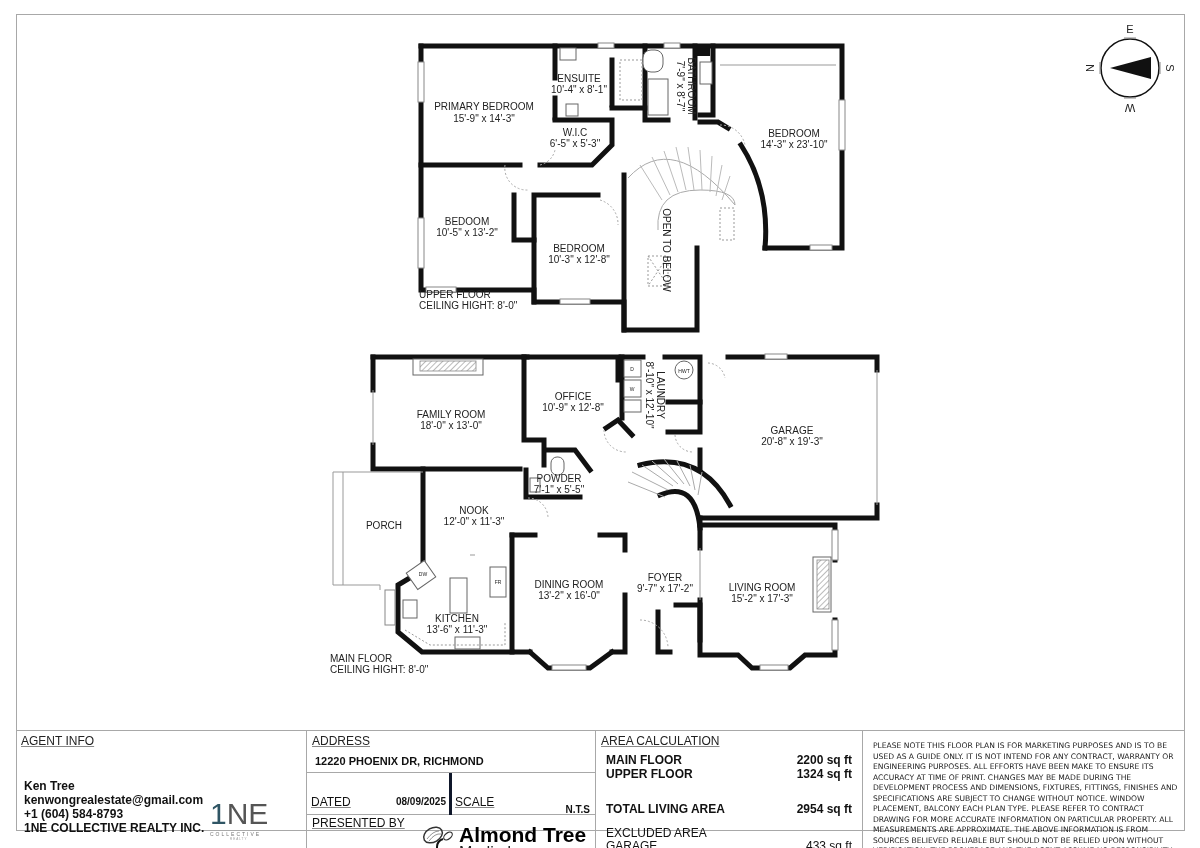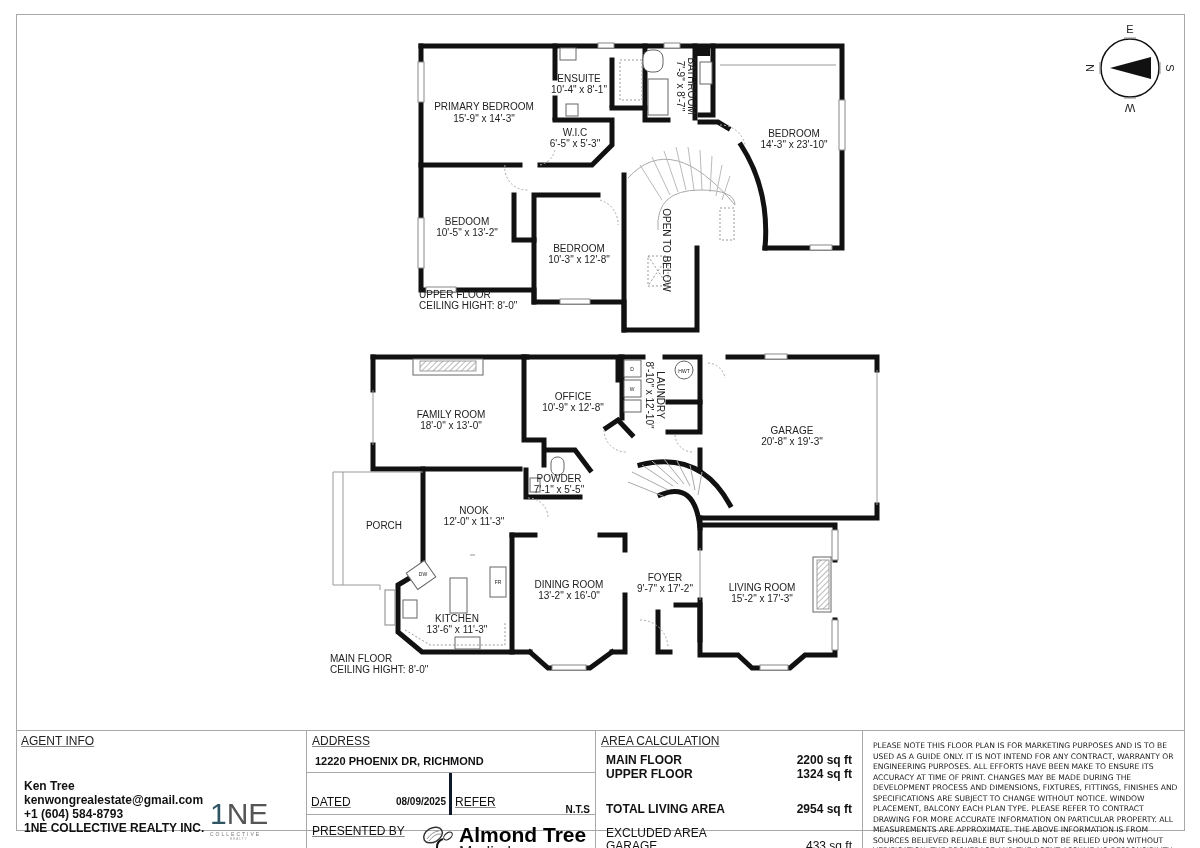--- a/index.html
+++ b/index.html
@@ -292,25 +292,25 @@
 
   <div class="cell cell-addr">
     <div class="hdr" style="left:5px; top:3px;">ADDRESS</div>
     <div class="addr-val">12220 PHOENIX DR, RICHMOND</div>
     <div class="addr-row">
       <div class="date-cell">
         <div class="lbl" style="left:4px; top:22px;">DATED</div>
         <div class="val" style="right:3px; top:23px;">08/09/2025</div>
       </div>
       <div class="scale-cell">
-        <div class="lbl" style="left:3px; top:22px;">REFER</div>
+        <div class="lbl" style="left:3px; top:22px;">SCALE</div>
         <div class="val" style="right:6px; top:23px;margin-top:8px;">N.T.S</div>
       </div>
     </div>
-    <div class="lbl" style="left:5px; top:85px;margin-top:8px;">PRESENTED BY</div>
+    <div class="lbl" style="left:5px; top:85px;">PRESENTED BY</div>
     <div class="almond">
       <svg width="40" height="40" viewBox="0 0 40 40" style="position:absolute;left:2px;top:2px;">
         <ellipse cx="14" cy="12" rx="10" ry="7" transform="rotate(-30 14 12)" fill="none" stroke="#333" stroke-width="1.5"></ellipse>
         <path d="M8,16 Q14,8 20,8 M10,18 Q16,10 22,11" stroke="#777" stroke-width="0.8" fill="none"></path>
         <path d="M18,38 L18,24 Q18,18 24,16" stroke="#111" stroke-width="2" fill="none"></path>
         <ellipse cx="29" cy="13" rx="5" ry="3" transform="rotate(-40 29 13)" fill="none" stroke="#333" stroke-width="1.2"></ellipse>
       </svg>
       <div class="a1">Almond Tree</div>
       <div class="a2">Media Inc.</div>
     </div>

